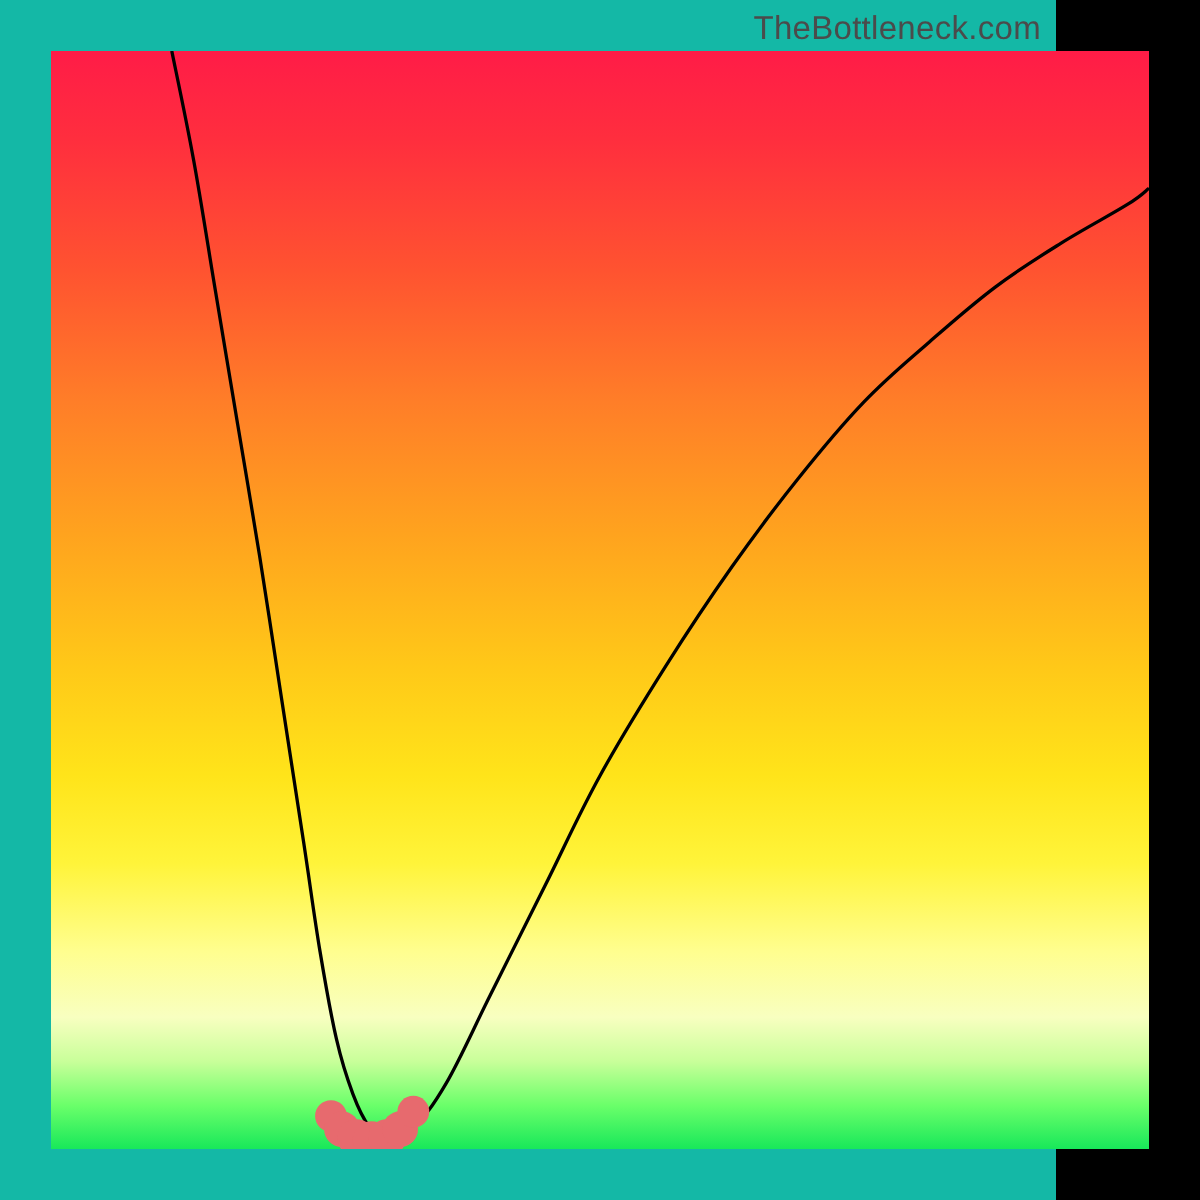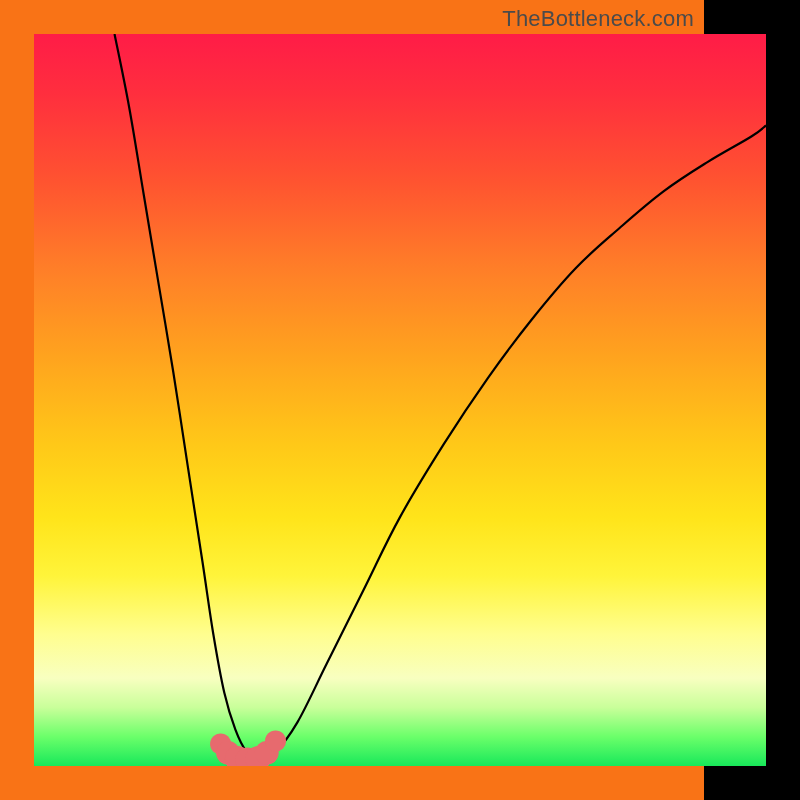--- a/index.html
+++ b/index.html
@@ -10,21 +10,21 @@
     overflow: hidden;
     background: #000;
     font-family: Arial, Helvetica, sans-serif;
   }
   .frame {
     position: absolute;
     top: 0;
     left: 0;
     width: 704px;
     height: 800px;
-    background: #f97316;
+    background: #14b8a6;
   }
   .plot {
     position: absolute;
     top: 34px;
     left: 34px;
     width: 732px;
     height: 732px;
     
     background: linear-gradient(
       to bottom,

